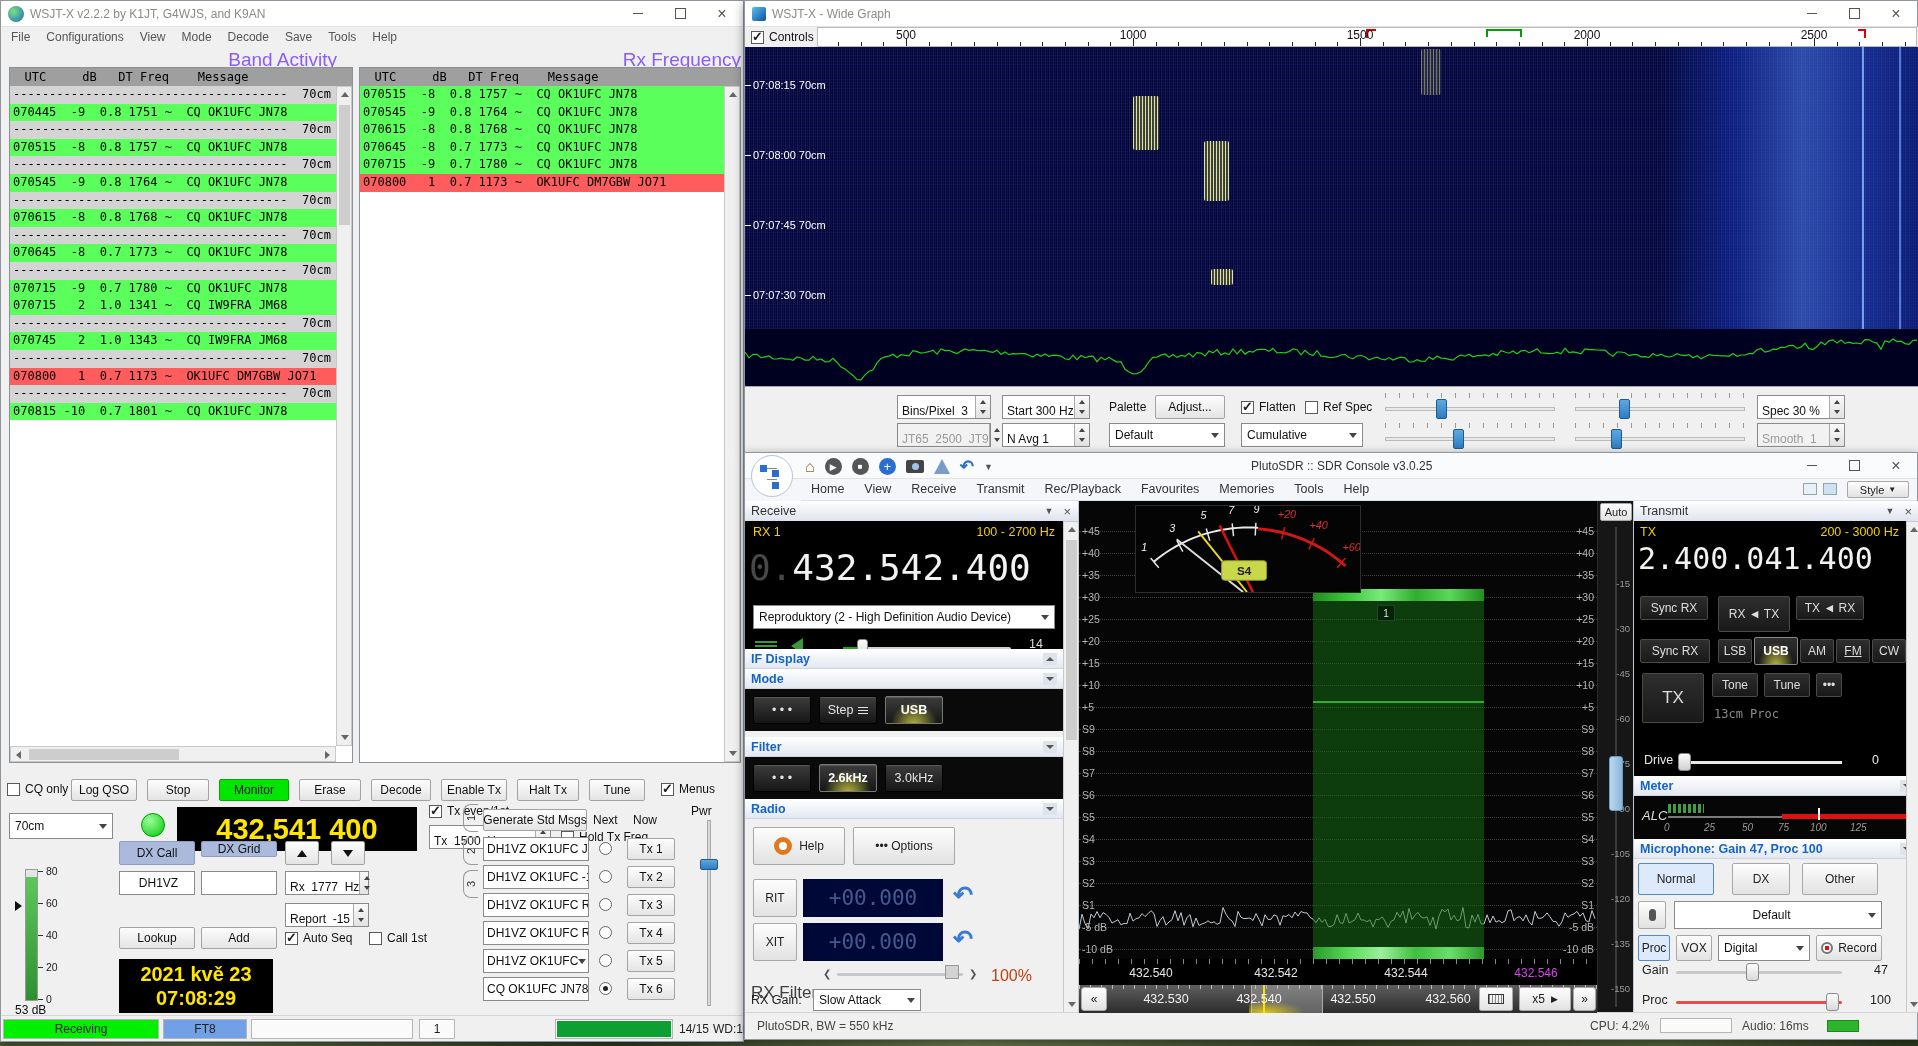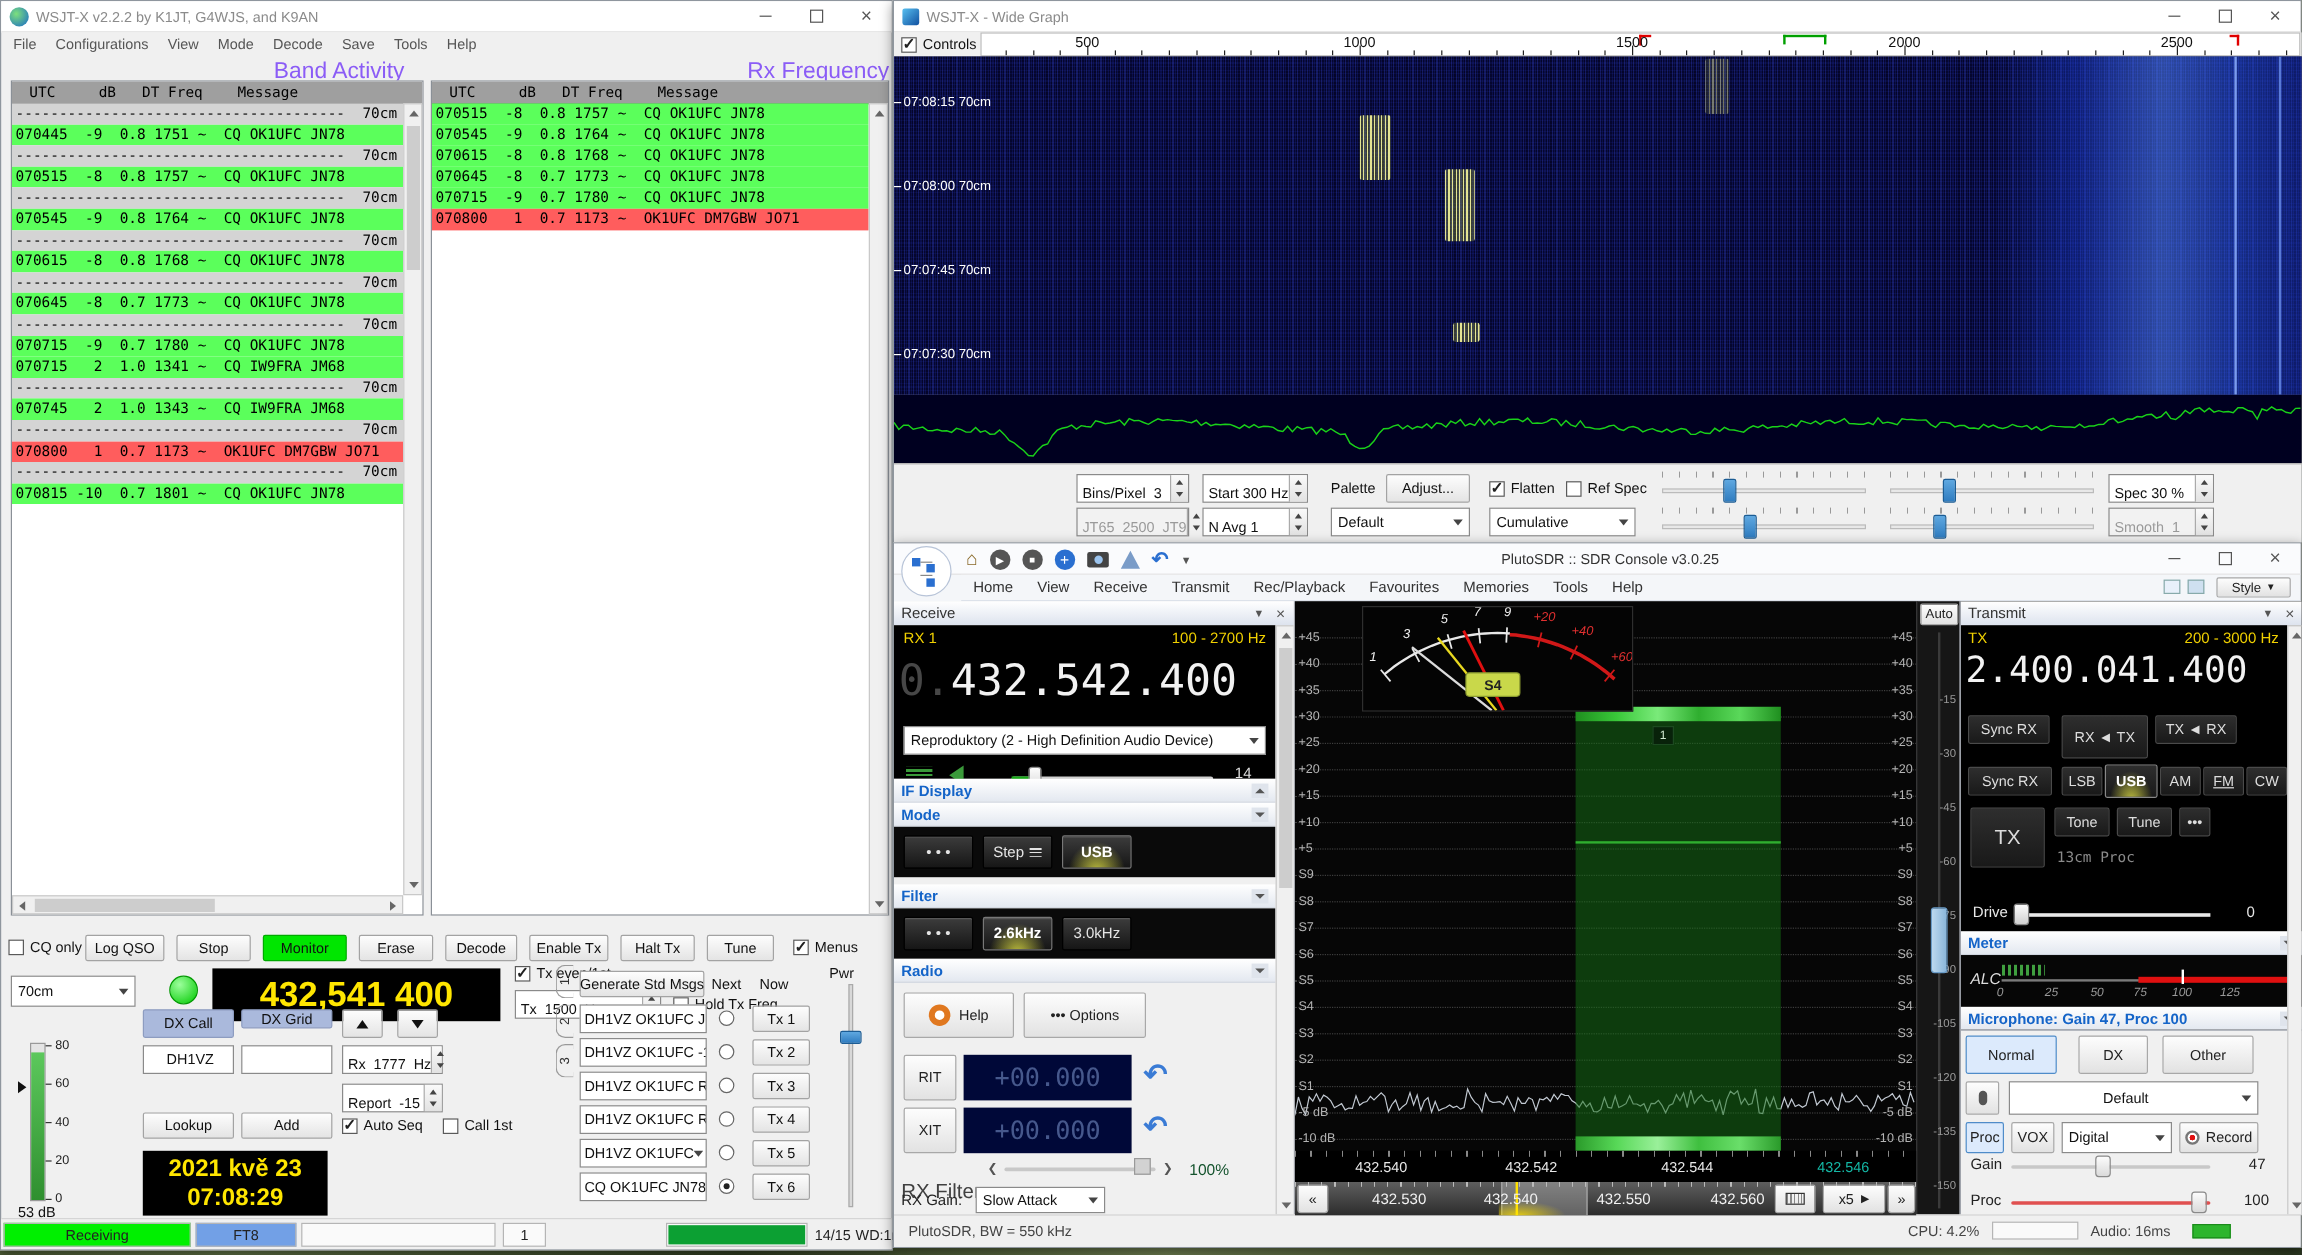--- a/index.html
+++ b/index.html
@@ -559,21 +559,21 @@
     <div style="position:absolute;left:58px;top:422px;width:140px;height:38px;background:#000838;color:#46588c;font-family:'DejaVu Sans Mono',monospace;font-size:21px;display:flex;align-items:center;justify-content:center">
           <span>+00.000</span>
         </div>
     <span style="position:absolute;left:208px;top:424px;font-size:24px;color:#3a7bd5;font-weight:bold">↶</span>
 
     <span style="position:absolute;left:6px;top:482px;font-size:17px;color:#404040">RX Filter:</span>
     <span class="arrbtn" style="left:78px;top:467px">❮</span>
     <div class="slider-h" style="left:92px;top:472px;width:126px"></div>
     <div style="position:absolute;left:200px;top:464px;width:14px;height:14px;background:#d2d2d2;border:1px solid #999"></div>
     <span class="arrbtn" style="left:224px;top:467px">❯</span>
-    <span style="position:absolute;left:246px;top:466px;font-size:13px;color:#14532d">100%</span>
+    <span style="position:absolute;left:246px;top:466px;font-size:16px;color:#c2410c">100%</span>
 
     <span style="position:absolute;left:6px;top:492px;font-size:12.5px;color:#222">RX Gain:</span>
     <div class="dd" style="left:68px;top:488px;width:108px;height:22px">
           <span>Slow Attack</span>
         </div>
 
     <div class="sb" style="left:318px;top:20px;width:16px;height:492px">
       <span class="tri" style="left:4px;top:5px;border-left:4px solid transparent;border-right:4px solid transparent;border-bottom:5px solid #666"></span>
       <span class="tri" style="left:4px;bottom:5px;border-left:4px solid transparent;border-right:4px solid transparent;border-top:5px solid #666"></span>
       <span class="sbthumb" style="left:2px;top:18px;width:11px;height:200px"></span>
@@ -615,21 +615,21 @@
           <line x1="118" y1="88" x2="84" y2="20" stroke="#e01010" stroke-width="2.5"></line>
           <rect x="86" y="56" width="46" height="20" rx="3" fill="#c9d84a" stroke="#8a9a30"></rect>
           <text x="109" y="71" fill="#222" font-size="12" font-weight="bold" text-anchor="middle" font-family="Liberation Sans">S4</text>
         </svg>
     <div class="abs" style="left:0;top:458px;width:518px;height:26px;background:#000;z-index:6">
       <div style="position:absolute;left:0;top:0;width:518px;height:5px;background:repeating-linear-gradient(90deg,#888 0 1px,transparent 1px 13px)"></div>
       <div id="spec-freq-labels" style="position:absolute;left:0;top:7px;width:518px;height:18px">
             <span style="position: absolute; left: 42px; width: 60px; text-align: center; color: rgb(232, 232, 232); font-size: 12px;">432.540</span>
             <span style="position: absolute; left: 167px; width: 60px; text-align: center; color: rgb(232, 232, 232); font-size: 12px;">432.542</span>
             <span style="position: absolute; left: 297px; width: 60px; text-align: center; color: rgb(232, 232, 232); font-size: 12px;">432.544</span>
-            <span style="position: absolute; left: 427px; width: 60px; text-align: center; color: #14b8a6; font-size: 12px;">432.546</span>
+            <span style="position: absolute; left: 427px; width: 60px; text-align: center; color: #d946ef; font-size: 12px;">432.546</span>
           </div>
     </div>
     <div class="abs" id="bandbar" style="left:0;top:484px;width:518px;height:28px;background:linear-gradient(#5e5e5e,#2c2c2c);z-index:6">
       <div style="position:absolute;left:0;top:0;width:518px;height:4px;background:repeating-linear-gradient(90deg,#bbb 0 1px,transparent 1px 11px)"></div>
       <div style="position:absolute;left:172px;top:0;width:72px;height:28px;background:rgba(190,190,190,.38);border-left:1px solid #aaa;border-right:1px solid #aaa"></div>
       <div style="position:absolute;left:184px;top:0;width:2px;height:28px;background:#ffe000"></div>
       <div style="position:absolute;left:170px;top:16px;width:56px;height:12px;background:radial-gradient(ellipse at 30% 100%,rgba(255,225,0,.8),rgba(255,225,0,0) 70%)"></div>
       <div class="lite" style="left:2px;top:2px;width:26px;height:24px;border-radius:3px">«</div>
       <div class="lite" style="left:400px;top:2px;width:34px;height:24px">
             <span style="width:16px;height:10px;border:1px solid #333;background:repeating-linear-gradient(90deg,#888 0 1px,transparent 1px 3px)"></span>

